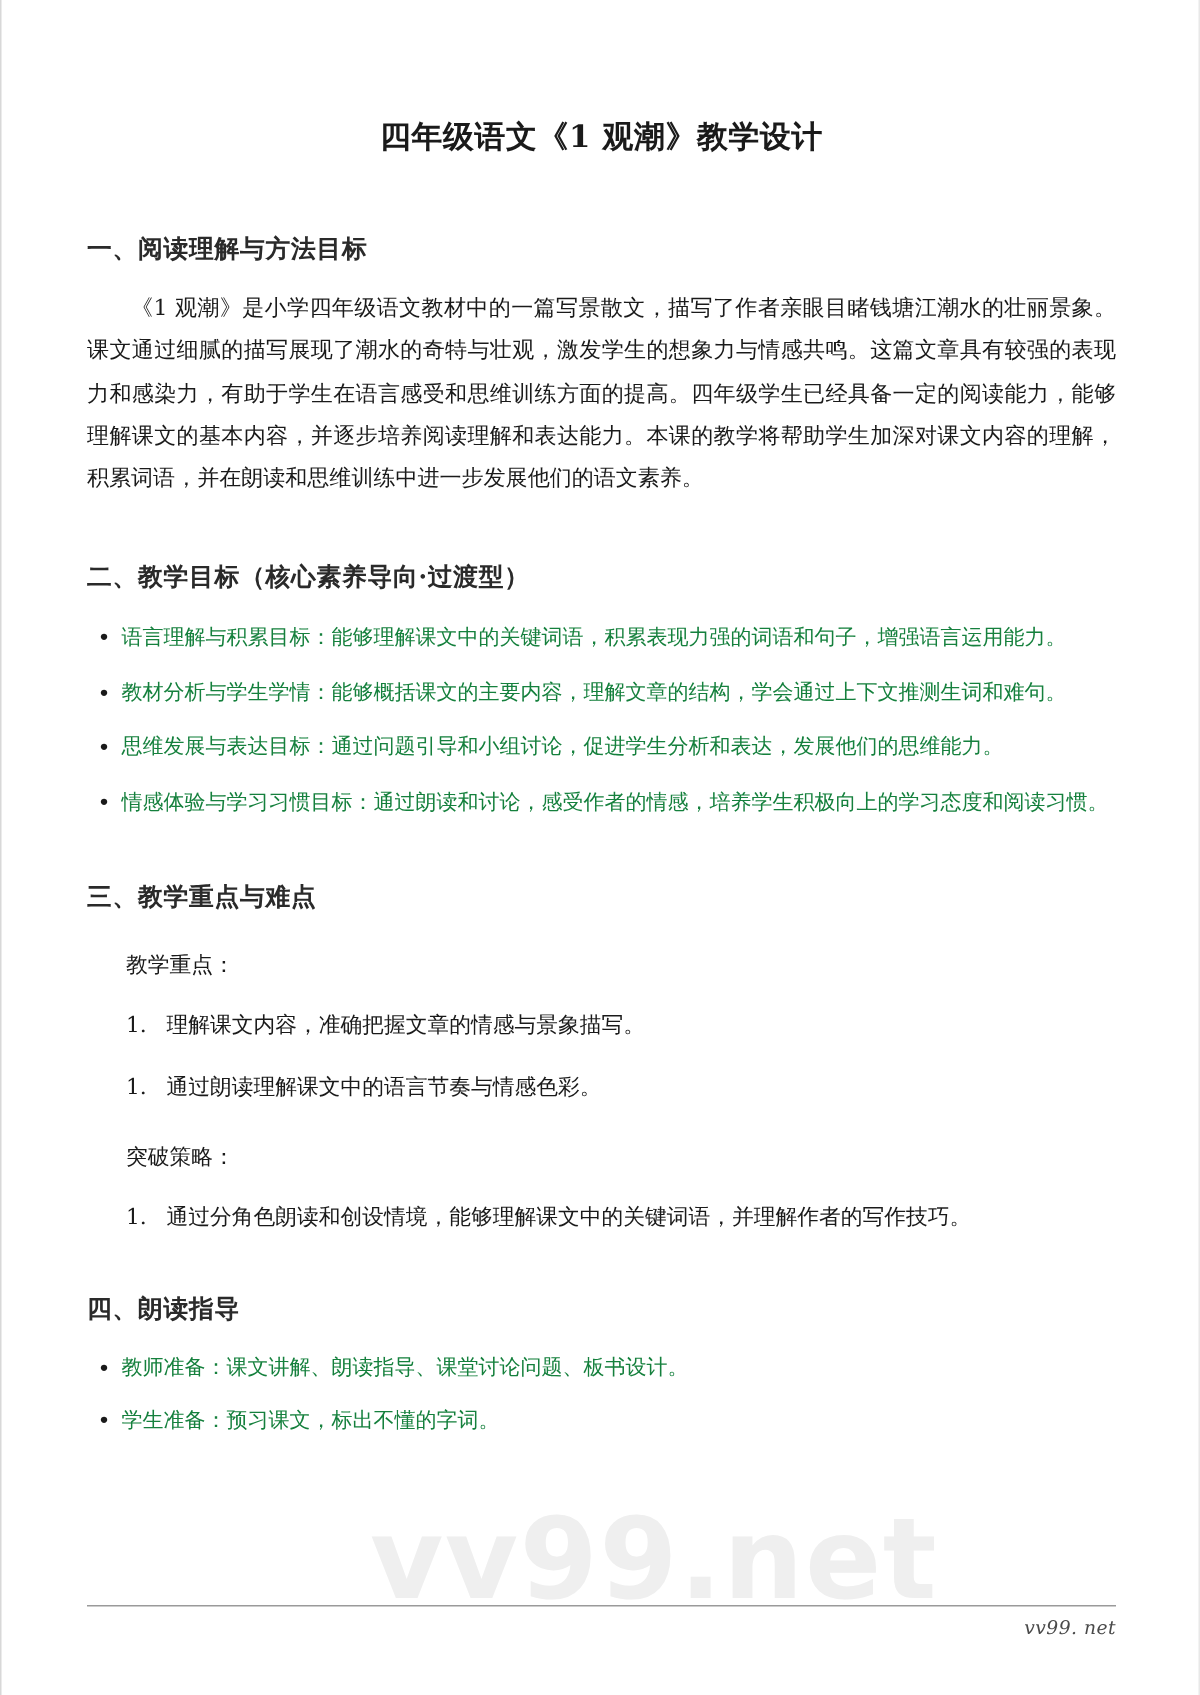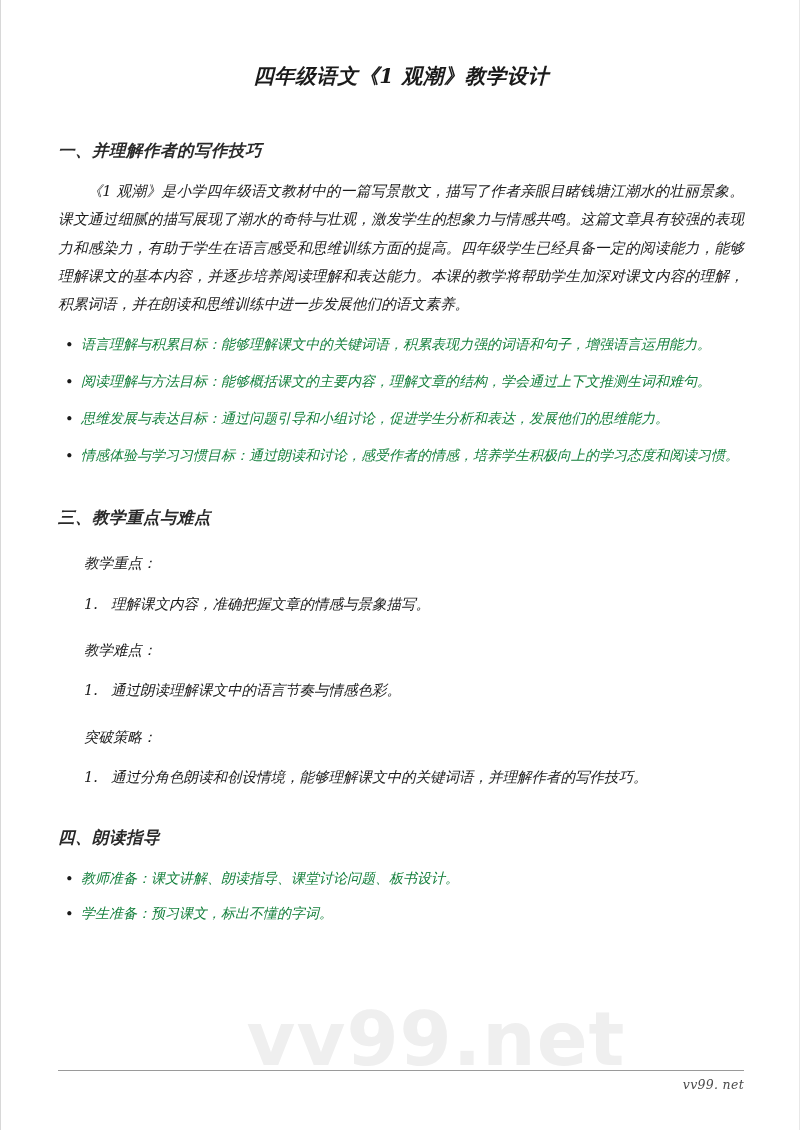--- a/index.html
+++ b/index.html
@@ -18,23 +18,22 @@
     background: #ffffff;
     box-sizing: border-box;
     border-left: 1px solid #d8d8d8;
     border-right: 1px solid #e8e8e8;
     overflow: hidden;
   }
   .content {
     position: absolute;
     left: 57px;
     right: 55px;
-    top: 0;
+    top: 15px;
     z-index: 2;
-    font-style: italic;
   }
   .doc-title {
     text-align: center;
     font-size: 20.5px;
     font-weight: bold;
     color: #1a1a1a;
     letter-spacing: 0.5px;
     margin-top: 62px;
     margin-bottom: 0;
     line-height: 1.4;
@@ -155,40 +154,40 @@
 <body>
 
 <div class="page">
 
   <div class="watermark">vv99.net</div>
 
   <div class="content">
 
     <h1 class="doc-title">四年级语文《1  观潮》教学设计</h1>
 
-    <h2 class="section-heading h-sec1">一、并理解作者的写作技巧</h2>
+    <h2 class="section-heading h-sec1">一、阅读理解与方法目标</h2>
     <p class="body-para">《1  观潮》是小学四年级语文教材中的一篇写景散文，描写了作者亲眼目睹钱塘江潮水的壮丽景象。课文通过细腻的描写展现了潮水的奇特与壮观，激发学生的想象力与情感共鸣。这篇文章具有较强的表现力和感染力，有助于学生在语言感受和思维训练方面的提高。四年级学生已经具备一定的阅读能力，能够理解课文的基本内容，并逐步培养阅读理解和表达能力。本课的教学将帮助学生加深对课文内容的理解，积累词语，并在朗读和思维训练中进一步发展他们的语文素养。</p>
 
+    <h2 class="section-heading h-sec2">二、教学目标（核心素养导向·过渡型）</h2>
     <ul class="bullets tight">
       <li>语言理解与积累目标：能够理解课文中的关键词语，积累表现力强的词语和句子，增强语言运用能力。</li>
-      <li>阅读理解与方法目标：能够概括课文的主要内容，理解文章的结构，学会通过上下文推测生词和难句。</li>
+      <li>教材分析与学生学情：能够概括课文的主要内容，理解文章的结构，学会通过上下文推测生词和难句。</li>
       <li>思维发展与表达目标：通过问题引导和小组讨论，促进学生分析和表达，发展他们的思维能力。</li>
       <li>情感体验与学习习惯目标：通过朗读和讨论，感受作者的情感，培养学生积极向上的学习态度和阅读习惯。</li>
     </ul>
 
     <h2 class="section-heading h-sec3">三、教学重点与难点</h2>
 
     <div class="sub-label">教学重点：</div>
     <ol class="numlist">
       <li>
         <span class="num">1.</span><span>理解课文内容，准确把握文章的情感与景象描写。</span>
       </li>
     </ol>
 
-    <div class="sub-label">教学难点：</div>
     <ol class="numlist">
       <li>
         <span class="num">1.</span><span>通过朗读理解课文中的语言节奏与情感色彩。</span>
       </li>
     </ol>
 
     <div class="sub-label">突破策略：</div>
     <ol class="numlist">
       <li>
         <span class="num">1.</span><span>通过分角色朗读和创设情境，能够理解课文中的关键词语，并理解作者的写作技巧。</span>

